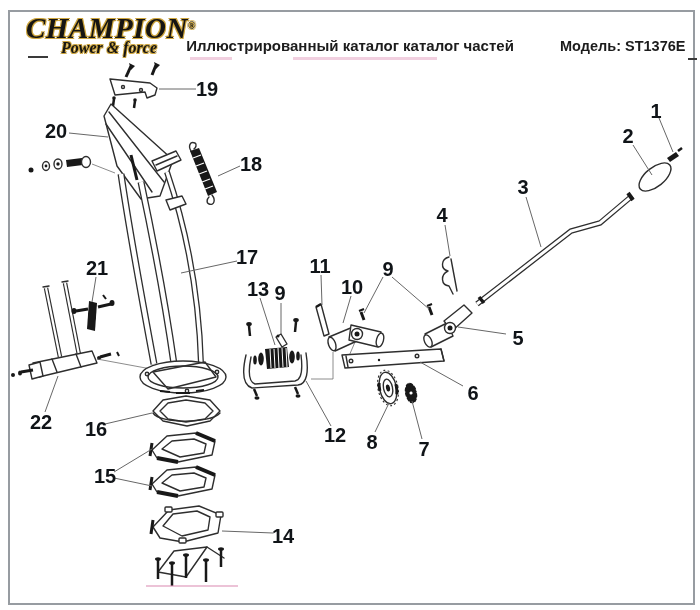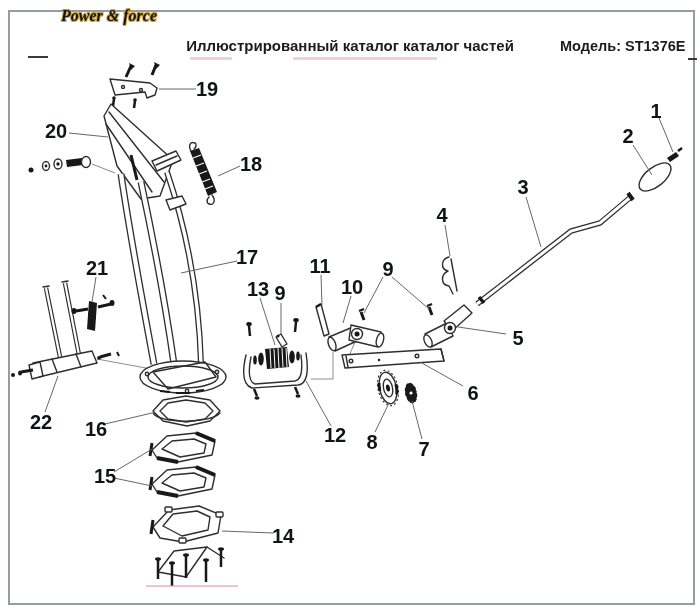--- a/index.html
+++ b/index.html
@@ -29,20 +29,21 @@
   .ldr{stroke:#676767;stroke-width:1;fill:none;}
   .thin{stroke:#6f6f6f;stroke-width:0.8;fill:none;}
 </style>
 </head>
 <body>
 
 <div class="page">
   <div class="page-border"></div>
 
   <div class="logo">
+    <div class="brand"><span>CHAMPION</span><span class="reg">®</span></div>
     <div class="tagline">Power &amp; force</div>
   </div>
   <div class="doc-title">Иллюстрированный каталог каталог частей</div>
   <div class="model">Модель: ST1376E</div>
 
   <div class="mark dark" style="left:28px;top:56px;width:20px;height:2px;"></div>
   <div class="mark dark" style="left:688px;top:58px;width:9px;height:2px;"></div>
   <div class="mark pink" style="left:190px;top:57px;width:42px;height:3px;"></div>
   <div class="mark pink" style="left:293px;top:57px;width:144px;height:3px;"></div>
 

